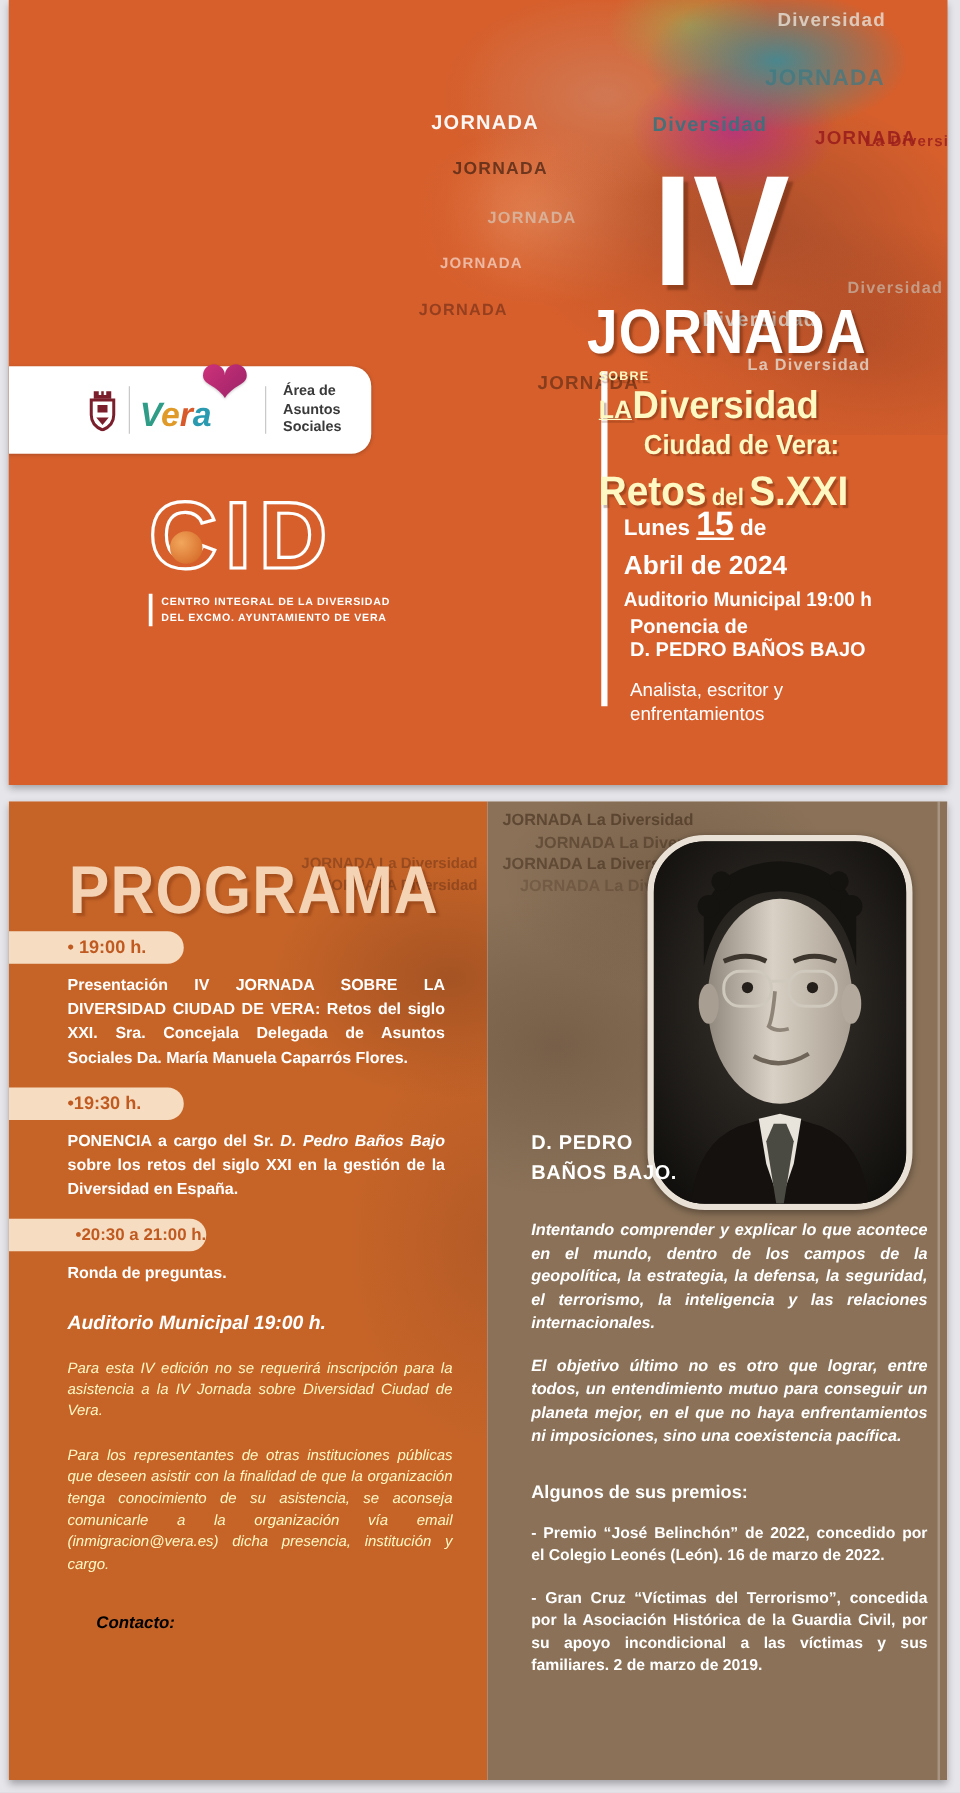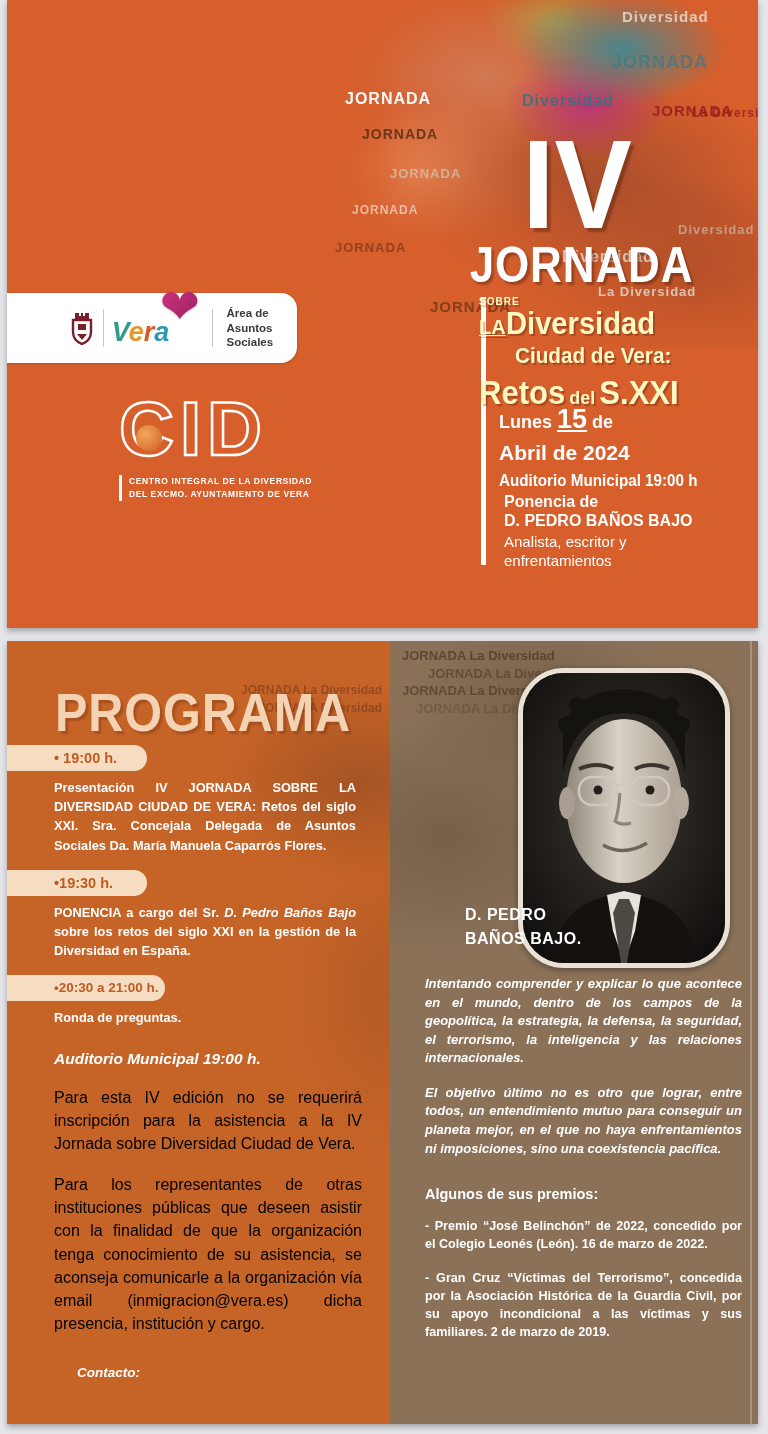--- a/index.html
+++ b/index.html
@@ -78,21 +78,21 @@
   .t-retos .small { font-size:19px; }
 
   .date-block { position:absolute; left:492px; top:404px; color:#fff; font-weight:bold; z-index:3; }
   .d-line1 { font-size:18px; }
   .d-line1 .num { font-size:27px;text-decoration:underline; }
   .d-line2 { font-size:21px; margin-top:6px; }
   .d-line3 { font-size:16px; margin-top:7px; transform:scaleX(.95); transform-origin:left; }
 
   .ponencia-block { position:absolute; left:497px; top:492px; color:#fff; z-index:3; }
   .p-line1, .p-line2 { font-size:16px; font-weight:bold; line-height:1.2; }
-  .p-line3 { font-size:15px; line-height:1.25; margin-top:3px; }
+  .p-line3 { font-size:15px; line-height:1.25; margin-top:14px; }
 
   
   .logo-bar {
     position:absolute; left:0; top:293px; width:290px; height:70px;
     background:#fff; border-radius:0 16px 16px 0;
     display:flex; align-items:center; z-index:4;
     box-shadow:0 1px 3px rgba(0,0,0,.18);
   }
   .crest { margin-left:62px; flex:0 0 auto; }
   .bar-divider { width:1px; height:38px; background:#c9c9c9; margin:0 8px; }
@@ -146,32 +146,32 @@
     text-shadow:3px 3px 2px rgba(90,30,0,.28);
   }
 
   .program-list { position:absolute; left:0; top:104px; width:383px; }
   .prog-item { margin-bottom:15px; }
   .pill {
     height:26px; width:140px; background:#f6ddc2; border-radius:0 13px 13px 0;
     color:#c05a20; font-weight:bold; font-size:14.5px; line-height:26px;
     padding-left:47px; white-space:nowrap;
   }
-  .pill.wide { width:158px; font-size:13.5px; }
+  .pill.wide { width:158px; font-size:13.5px;text-align:right; }
   .prog-text {
     margin:7px 34px 0 47px; width:302px; color:#fff; font-weight:bold;
     font-size:12.8px; line-height:1.5; text-align:justify;
   }
   .prog-text .it { font-style:italic; }
 
   .venue-line { margin:22px 0 0 47px; color:#fff; font-weight:bold; font-style:italic; font-size:15.5px; position:relative; }
-  .note { margin:18px 28px 0 47px; color:#000000; font-size:16px;
+  .note { margin:18px 28px 0 47px; color:#fef9c3; font-style:italic; font-size:12px;
     line-height:1.45; text-align:justify; position:relative; }
 
-  .contact-block { margin:26px 0 0 70px; color:#ffffff; font-style:italic; font-weight:bold;
+  .contact-block { margin:26px 0 0 70px; color:#000000; font-style:italic; font-weight:bold;
     font-size:13.5px; line-height:1.78; position:relative; }
 
   .col-right {
     position:absolute; left:383px; top:0; width:368px; height:100%;
     background:#8a7158; overflow:hidden;
   }
   .col-right::before {
     content:""; position:absolute; inset:0;
     background:
       radial-gradient(ellipse 220px 160px at 15% 25%, rgba(60,40,25,.25), rgba(60,40,25,0) 75%),
@@ -186,21 +186,21 @@
   .wm-right div:nth-child(2){ margin-left:26px; opacity:.8; }
   .wm-right div:nth-child(3){ opacity:.9; }
   .wm-right div:nth-child(4){ margin-left:14px; opacity:.45; }
 
   .portrait {
     position:absolute; left:128px; top:27px; width:212px; height:300px;
     border:5px solid #e9e1d5; border-radius:46px; background:#16130f; overflow:hidden;
     box-shadow:0 2px 6px rgba(0,0,0,.35); z-index:2;
   }
   .speaker-name { position:absolute; left:35px; top:262px; color:#fff; font-weight:bold;
-    font-size:16px; line-height:1.5; letter-spacing:.5px; z-index:3;margin-left:40px; }
+    font-size:16px; line-height:1.5; letter-spacing:.5px; z-index:3; }
 
   .right-content { position:absolute; left:35px; right:16px; top:334px; color:#fff; z-index:2; }
   .bio { font-style:italic; font-weight:bold; font-size:13px; line-height:1.43; text-align:justify; }
   .bio + .bio { margin-top:16px; }
   .awards-title { margin-top:28px; font-weight:bold; font-size:14.5px; }
   .award { margin-top:15px; font-weight:bold; font-size:12.6px; line-height:1.45; text-align:justify; }
 
   
   .portrait svg { display:block; }
 </style>

